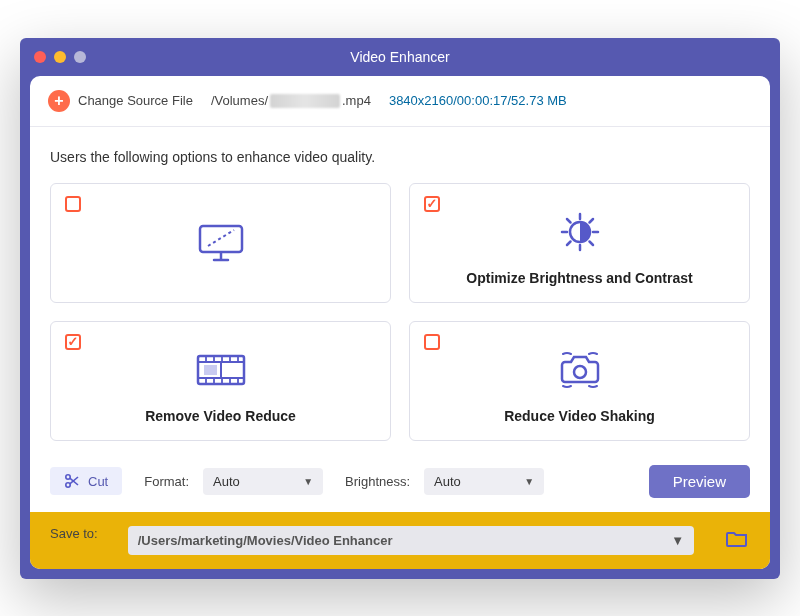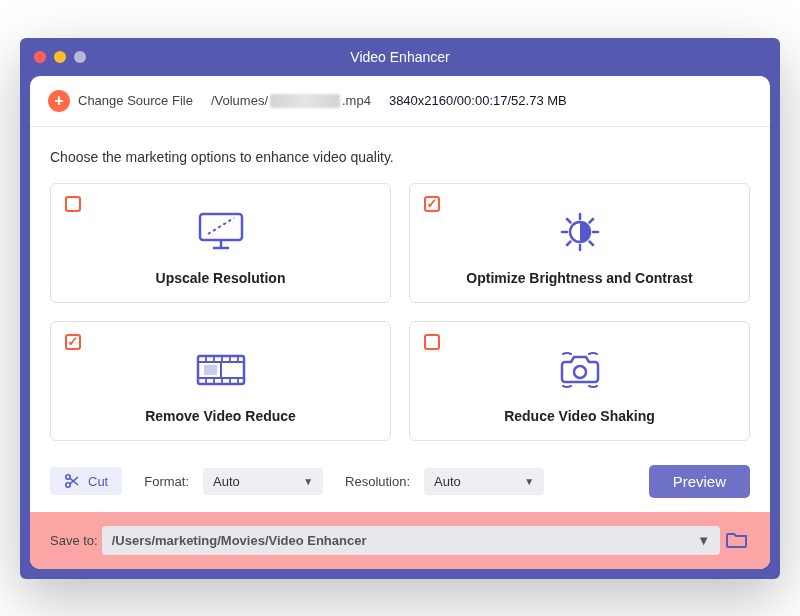--- a/index.html
+++ b/index.html
@@ -70,21 +70,21 @@
       font-size: 16px;
       font-weight: bold;
       line-height: 1;
     }
     .source-path { flex: 0 0 auto; display:flex; align-items:flex-end; gap:0; }
     .blur-chunk {
       display:inline-block; width:70px; height:14px;
       background: linear-gradient(90deg,#d3d3d3,#e5e5e5,#d3d3d3);
       filter: blur(1px); border-radius:2px; margin: 0 2px;
     }
-    .source-meta { color:#0f172a; }
+    .source-meta { color:#0369a1; }
     .body-inner { padding: 22px 20px 14px 20px; }
     .instruction { font-size: 14px; color: #333; margin-bottom: 18px; }
     .options-grid {
       display: grid;
       grid-template-columns: 1fr 1fr;
       gap: 18px;
     }
     .option-card {
       border: 1px solid #dedfe9;
       border-radius: 6px;
@@ -147,25 +147,25 @@
     .btn {
       background: #6f71c6;
       color: #fff;
       border: none;
       border-radius: 5px;
       padding: 8px 24px;
       font-size: 15px;
       cursor: pointer;
     }
     .footer {
-      background: #fca5a5;
+      background: #eab308;
       padding: 14px 20px;
       display: flex;
-      align-items: center;
-      gap: 4px;
+      align-items: flex-start;
+      gap: 30px;
       font-size: 13px;
       color: #444;
     }
     .path-box {
       flex: 1;
       display:flex; align-items:center; justify-content:space-between;
       background: #e7e7ec;
       border-radius: 4px;
       padding: 7px 10px;
       color:#555;
@@ -200,35 +200,34 @@
       </div>
       <div class="source-path">
         <span>/Volumes/</span>
         <span class="blur-chunk"></span>
         <span>.mp4</span>
       </div>
       <div class="source-meta">3840x2160/00:00:17/52.73 MB</div>
     </div>
 
     <div class="body-inner">
-      <div class="instruction">Choose the marketing options to enhance video quality.</div>
+      <div class="instruction">Users the following options to enhance video quality.</div>
 
       <div class="options-grid">
 
         <div class="option-card">
           <div class="checkbox"></div>
           <div class="card-icon">
             <svg width="54" height="44" viewBox="0 0 54 44" fill="none">
               <rect x="6" y="4" width="42" height="26" rx="3" stroke="#5659c9" stroke-width="2.5"></rect>
               <line x1="14" y1="24" x2="40" y2="8" stroke="#5659c9" stroke-width="2" stroke-dasharray="3 3"></line>
               <line x1="20" y1="38" x2="34" y2="38" stroke="#5659c9" stroke-width="2.5" stroke-linecap="round"></line>
               <line x1="27" y1="30" x2="27" y2="38" stroke="#5659c9" stroke-width="2.5"></line>
             </svg>
           </div>
-          <div class="card-label">Upscale Resolution</div>
         </div>
 
         <div class="option-card">
           <div class="checkbox checked"></div>
           <div class="card-icon">
             <svg width="54" height="44" viewBox="0 0 54 44" fill="none">
               <circle cx="27" cy="22" r="10" stroke="#5659c9" stroke-width="2.5"></circle>
               <path d="M27 12 A10 10 0 0 1 27 32 Z" fill="#5659c9"></path>
               <line x1="27" y1="4" x2="27" y2="9" stroke="#5659c9" stroke-width="2.5" stroke-linecap="round"></line>
               <line x1="27" y1="35" x2="27" y2="40" stroke="#5659c9" stroke-width="2.5" stroke-linecap="round"></line>
@@ -292,21 +291,21 @@
             <line x1="5.8" y1="5.2" x2="14" y2="12" stroke="#5659c9" stroke-width="1.6"></line>
             <line x1="5.8" y1="10.8" x2="14" y2="4" stroke="#5659c9" stroke-width="1.6"></line>
           </svg>
           <span>Cut</span>
         </div>
         <span class="label-txt">Format:</span>
         <div class="select">
           <span>Auto</span>
           <span class="caret">▼</span>
         </div>
-        <span class="label-txt">Resolution:</span>
+        <span class="label-txt">Brightness:</span>
         <div class="select">
           <span>Auto</span>
           <span class="caret">▼</span>
         </div>
         <div class="spacer"></div>
         <button class="btn">Preview</button>
       </div>
     </div>
 
     <div class="footer">

